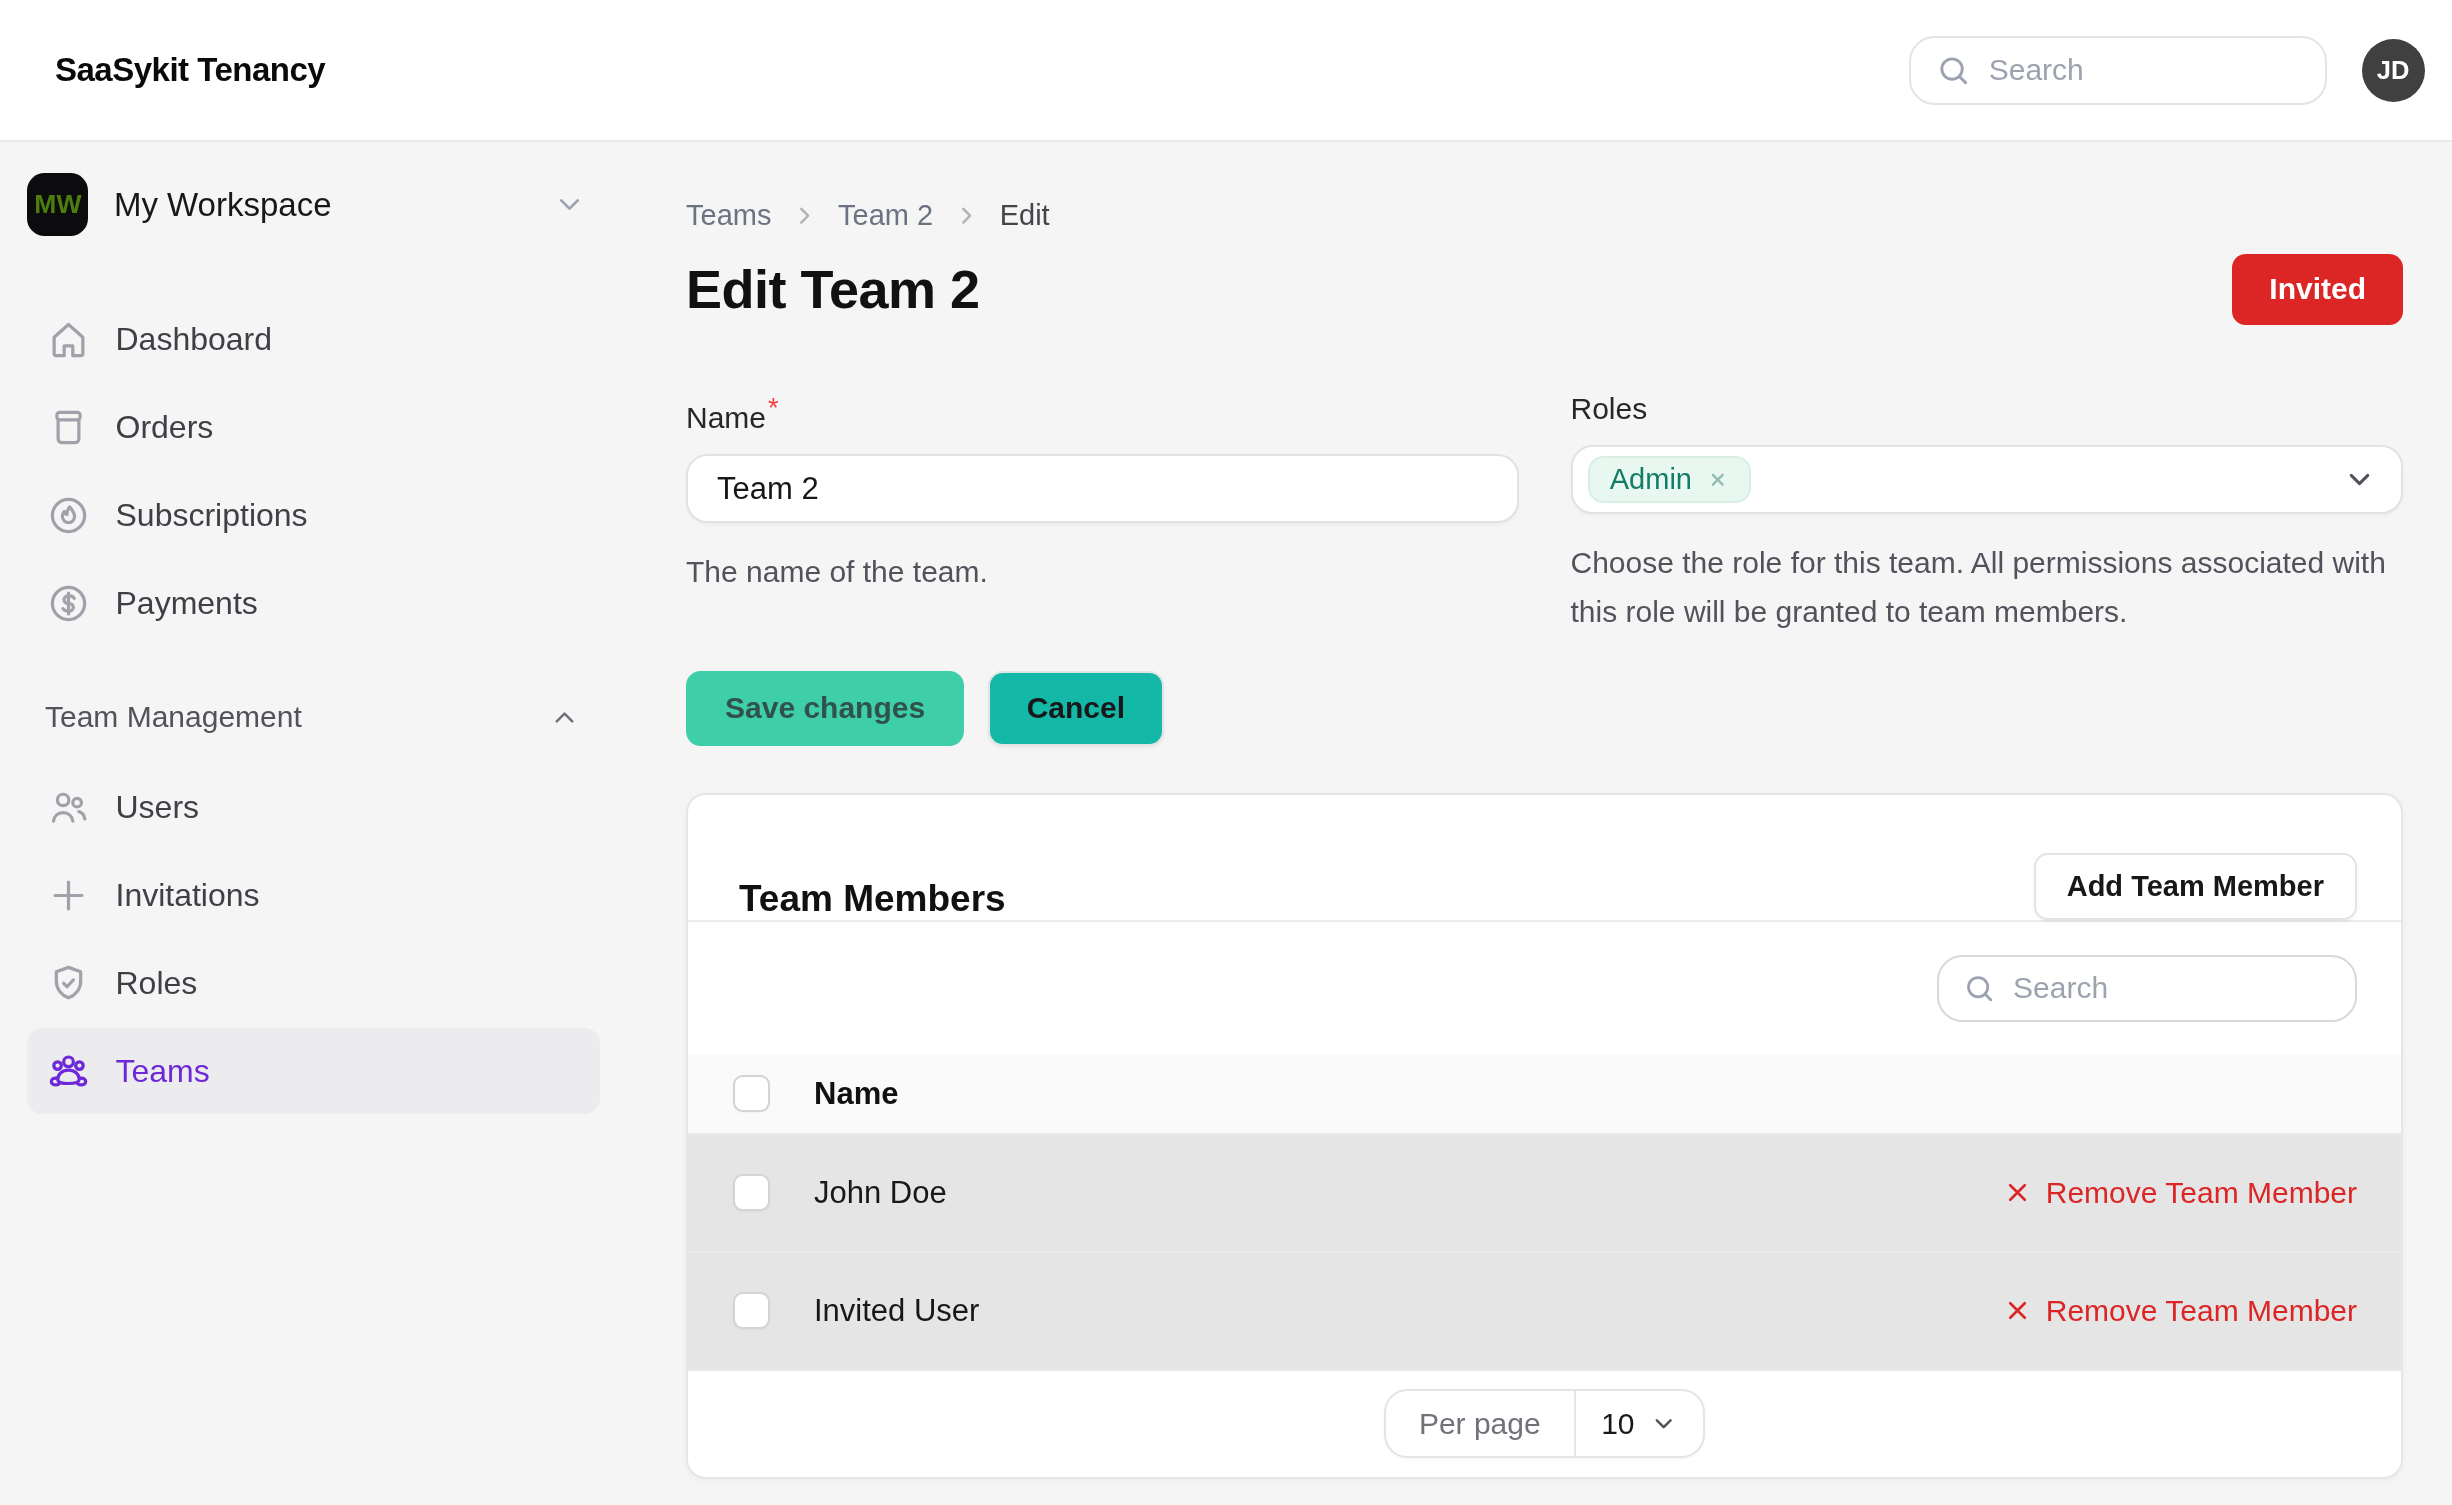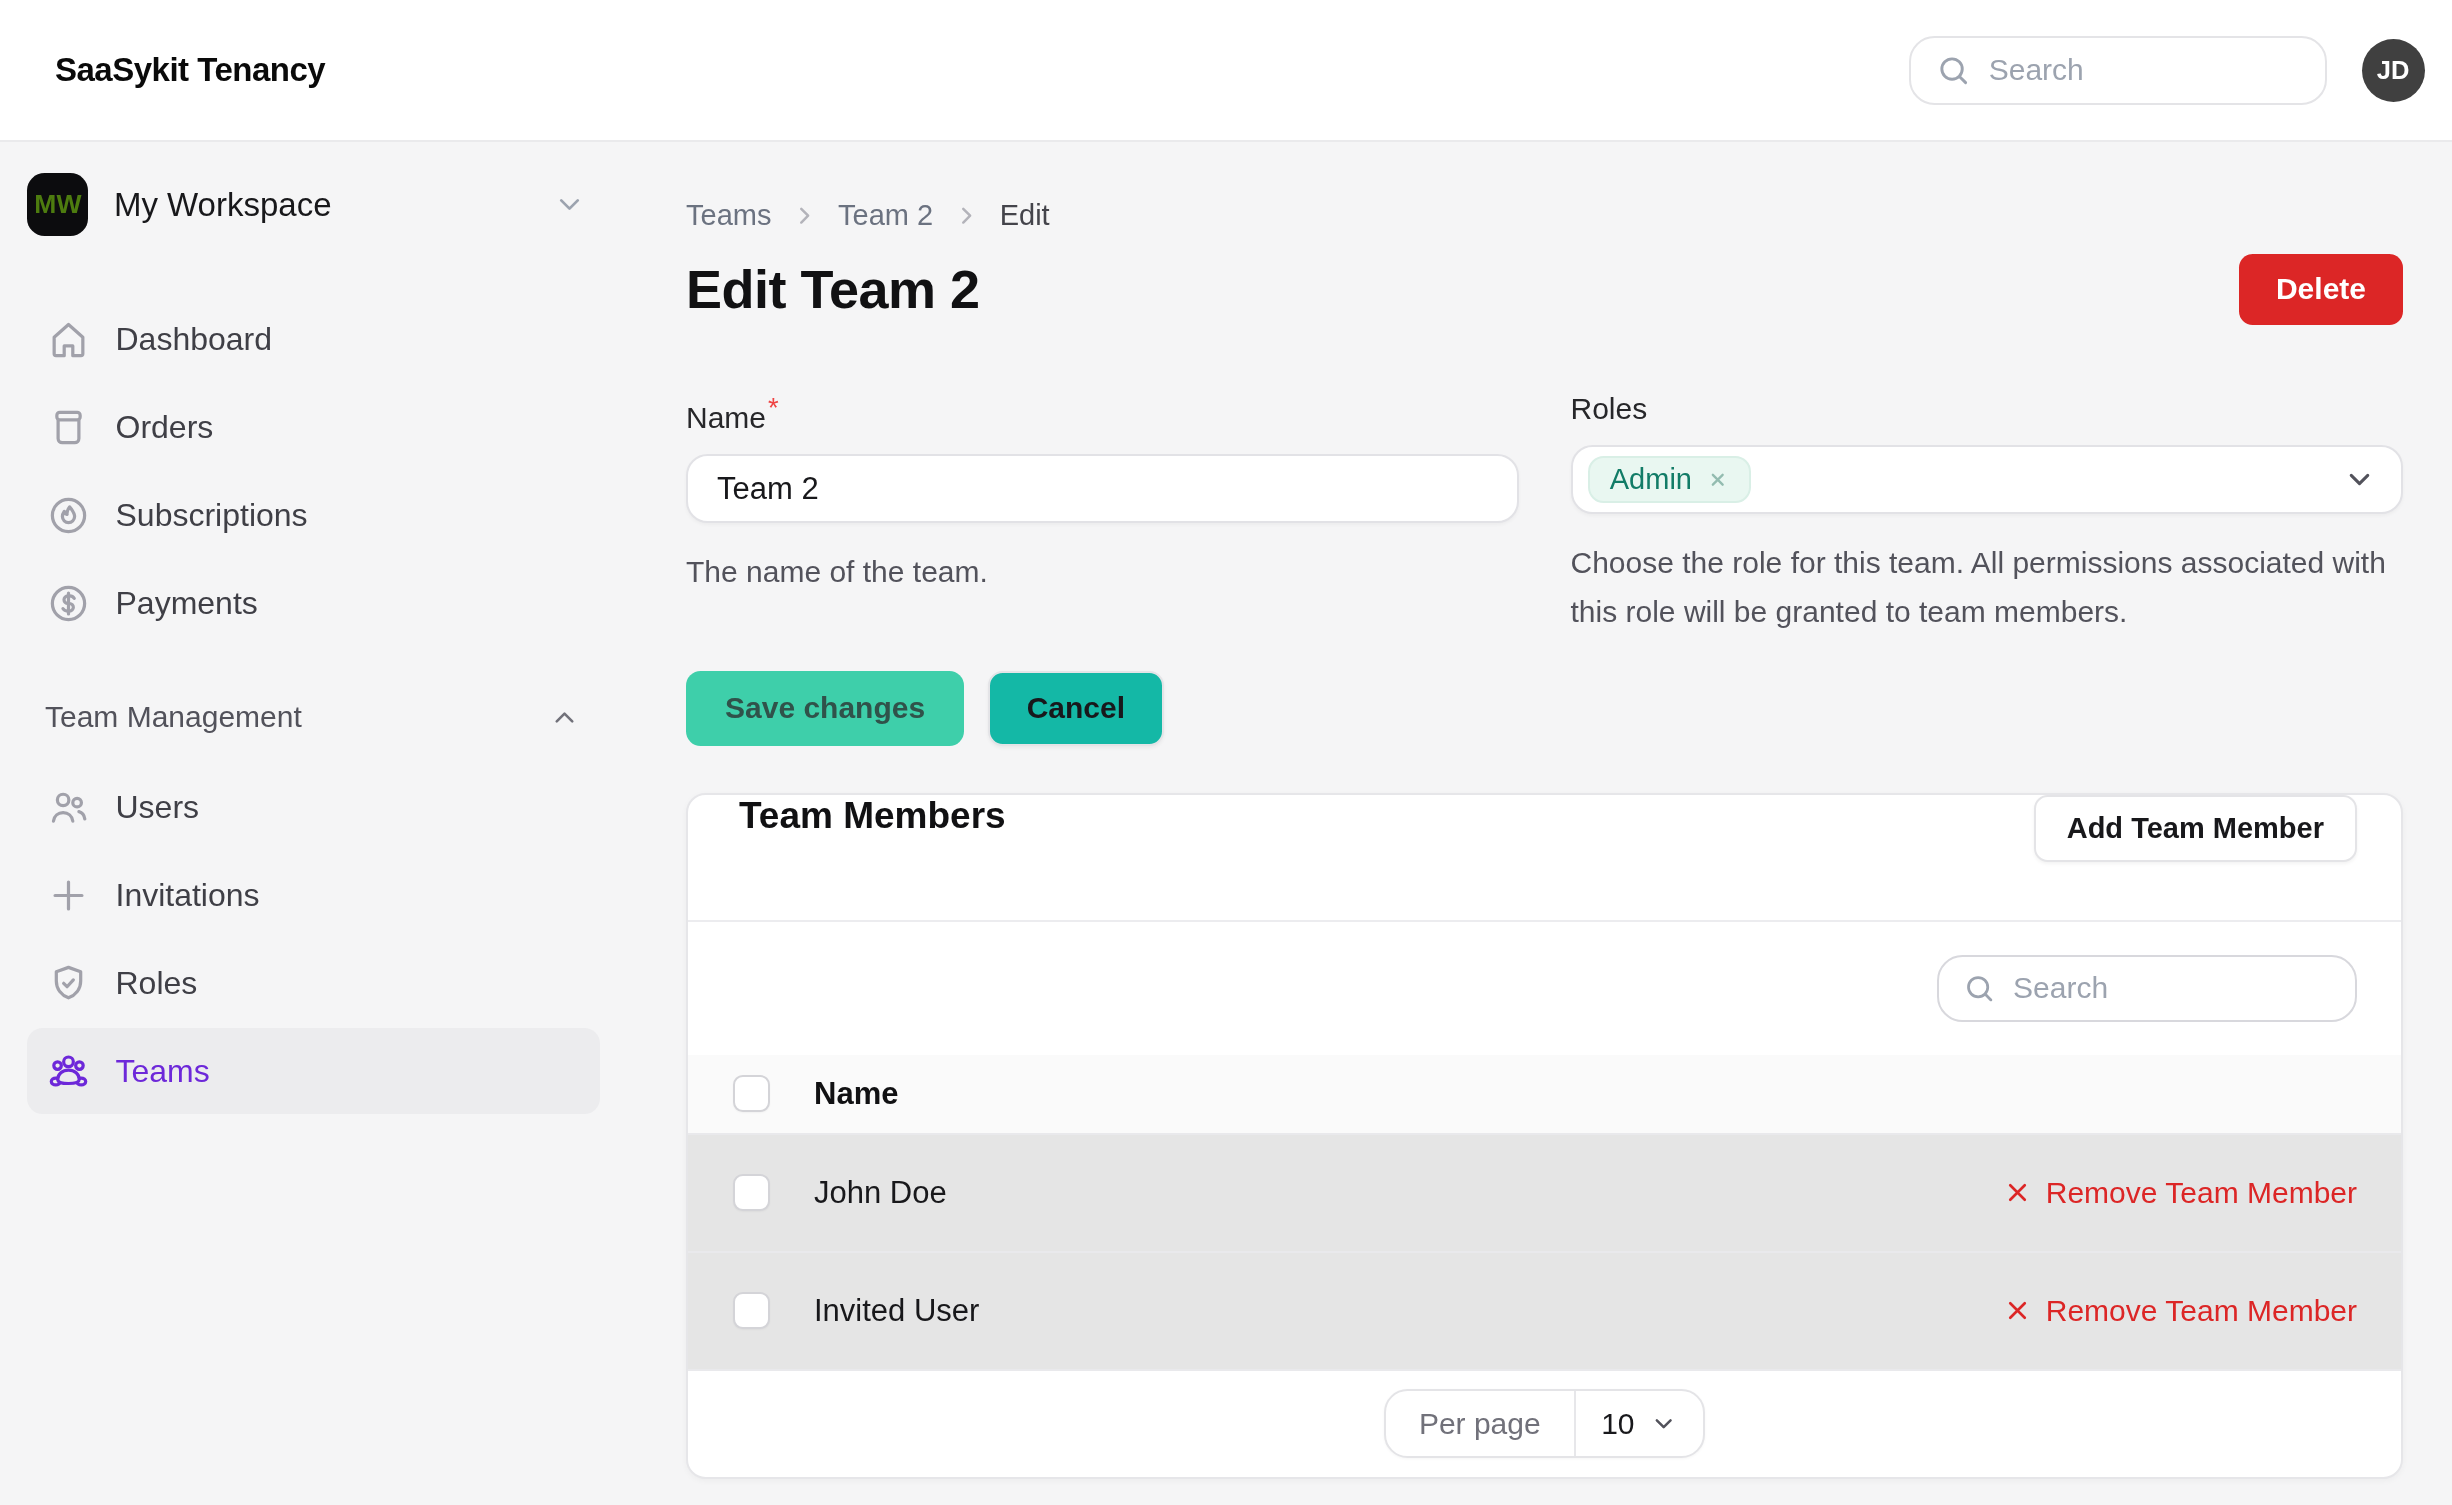--- a/index.html
+++ b/index.html
@@ -123,21 +123,21 @@
     background:#14b8a6; border:2px solid #e4e4e7; box-shadow:0 2px 3.9px rgba(0,0,0,0.05);
     color:#18181b; font-family:inherit; font-size:30px; font-weight:600; cursor:pointer;
   }
 
   
   .card {
     margin-top:47px; background:#fff; border:2px solid #e6e6e9; border-radius:19.6px;
     box-shadow:0 2px 5.9px rgba(0,0,0,0.04); overflow:hidden;
   }
   .card-header {
-    height:125px; display:flex; align-items:flex-start; justify-content:space-between;
+    height:125px; display:flex; align-items:flex-end; justify-content:space-between;
     padding:0 44px 0 51px;
   }
   .card-title { font-size:37px; font-weight:700; color:#111113; }
   .btn-add {
     height:67px; padding:0 31px; border-radius:13.7px;
     background:#fff; border:2px solid #e4e4e7; box-shadow:0 2px 3.9px rgba(0,0,0,0.05);
     font-family:inherit; font-size:29px; font-weight:600; color:#18181b; cursor:pointer;
   }
   .divider { height:2px; background:#ececef; }
 
@@ -323,21 +323,21 @@
       <span class="chev">
         <svg width="27.4" height="27.4" viewBox="0 0 24 24" fill="none" stroke="currentColor" stroke-width="2.2" stroke-linecap="round" stroke-linejoin="round">
             <path d="m9 6 6 6-6 6"></path>
           </svg>
       </span>
       <span class="crumb current">Edit</span>
     </div>
 
     <div class="title-row">
       <h1 class="page-title">Edit Team 2</h1>
-      <button class="btn-delete">Delete</button>
+      <button class="btn-delete">Invited</button>
     </div>
 
     <div class="form-grid">
       <div class="field">
         <div class="field-label">
           <span>Name</span><span class="req">*</span>
         </div>
         <input class="text-input" value="Team 2" style="">
         <div class="helper">The name of the team.</div>
       </div>

